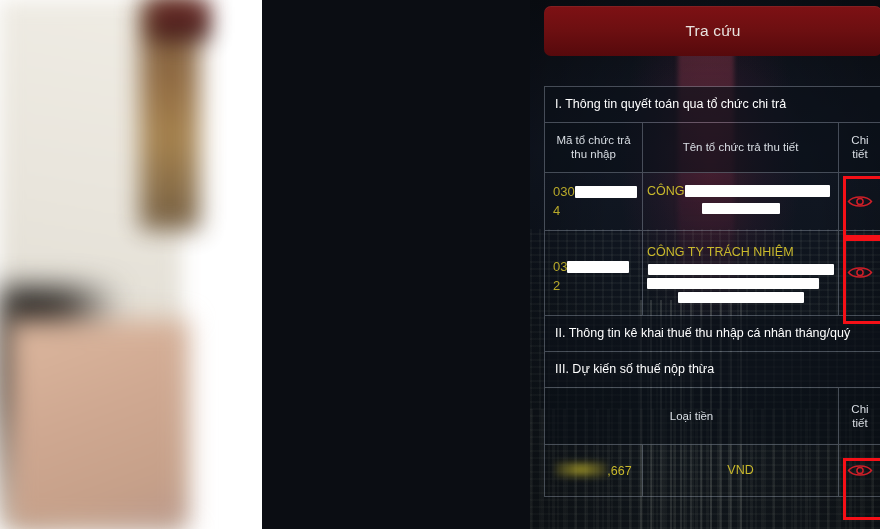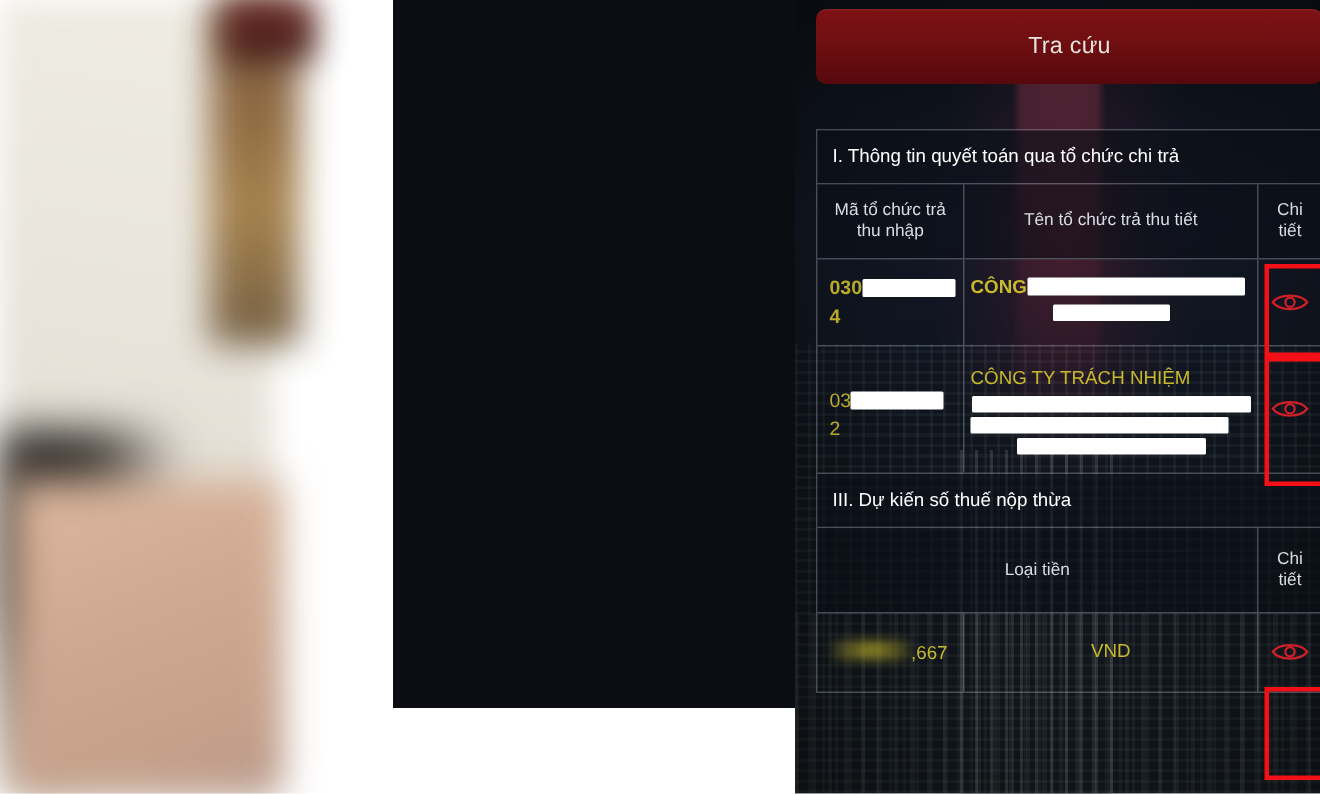--- a/index.html
+++ b/index.html
@@ -59,21 +59,21 @@
   .bg-right-white{
     position:absolute;left:742px;top:0;width:138px;height:529px;background:#ffffff;
   }
   .bg-right-fade{
     position:absolute;left:726px;top:0;width:40px;height:529px;
     background:linear-gradient(90deg,rgba(255,255,255,0) 0%,#ffffff 85%);
     filter:blur(6px);
   }
   
   #phone{
-    position:absolute;left:262px;top:0;width:378px;height:472px;
+    position:absolute;left:262px;top:0;width:378px;height:529px;
     background:#0b0d13;
   }
   #screen{
     position:absolute;left:268px;top:0;width:366px;height:529px;
     overflow:hidden;
     background:#0d1119;
   }
   
   .wall{position:absolute;inset:0;}
   .wall-base{
@@ -211,21 +211,21 @@
           <div class="trow">
             <div class="section-row" style="width:100%;">I. Thông tin quyết toán qua tổ chức chi trả</div>
           </div>
 
           <div class="trow hdr-row">
             <div class="c1 hdr-cell">Mã tổ chức trả thu nhập</div>
             <div class="c2 hdr-cell">Tên tổ chức trả thu tiết</div>
             <div class="c3 hdr-cell">Chi tiết</div>
           </div>
 
-          <div class="trow" style="position:relative;font-weight:bold;">
+          <div class="trow" style="position:relative;">
             <div class="c1 id-cell">
               <span>030</span><span class="redact" style="width:62px;"></span><br>
               <span>4</span>
             </div>
             <div class="c2 data-cell name-cell">
               <span>CÔNG</span><span class="redact" style="width:145px;"></span>
               <span class="redline" style="width:78px;"></span>
             </div>
             <div class="c3 eye-cell">
               <span class="eye">
@@ -251,20 +251,23 @@
             <div class="c3 eye-cell">
               <span class="eye">
                 <svg viewBox="0 0 26 15" width="26" height="15">
                   <path d="M1.5 7.5 C6 1.5 20 1.5 24.5 7.5 C20 13.5 6 13.5 1.5 7.5 Z" fill="none" stroke="#cf1f28" stroke-width="1.5"></path>
                   <circle cx="13" cy="7.5" r="3.1" fill="none" stroke="#cf1f28" stroke-width="1.5"></circle>
                 </svg>
               </span>
             </div>
           </div>
 
+          <div class="trow">
+            <div class="section-row" style="width:100%;">II. Thông tin kê khai thuế thu nhập cá nhân tháng/quý</div>
+          </div>
 
           <div class="trow">
             <div class="section-row" style="width:100%;">III. Dự kiến số thuế nộp thừa</div>
           </div>
 
           <div class="trow hdr-row">
             <div class="c2 hdr-cell" style="padding:14px 4px;">Loại tiền</div>
             <div class="c3 hdr-cell" style="padding:14px 4px;">Chi tiết</div>
           </div>
 

